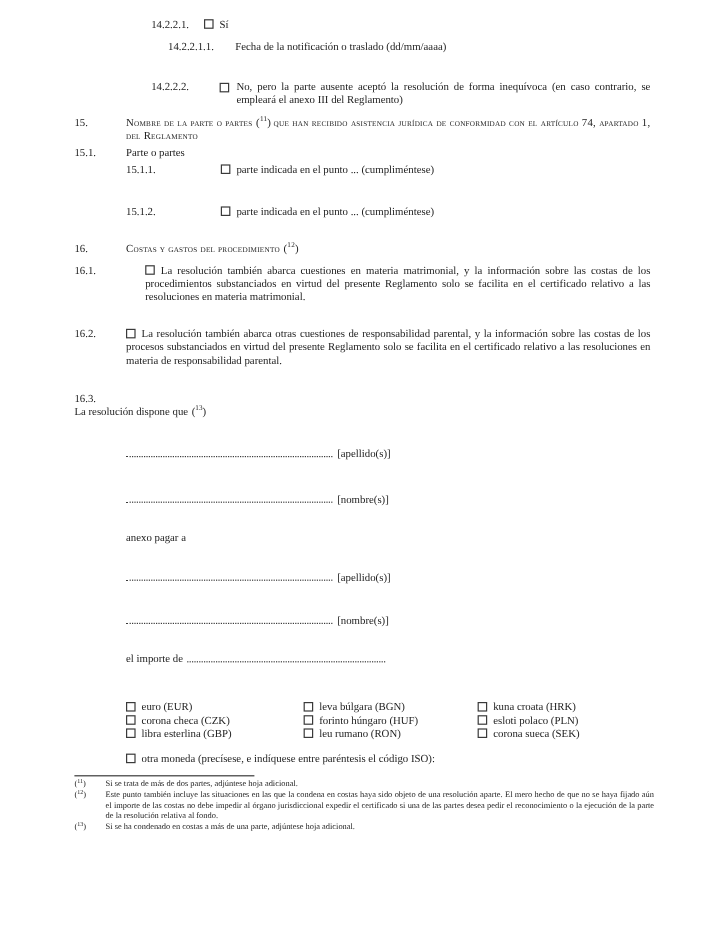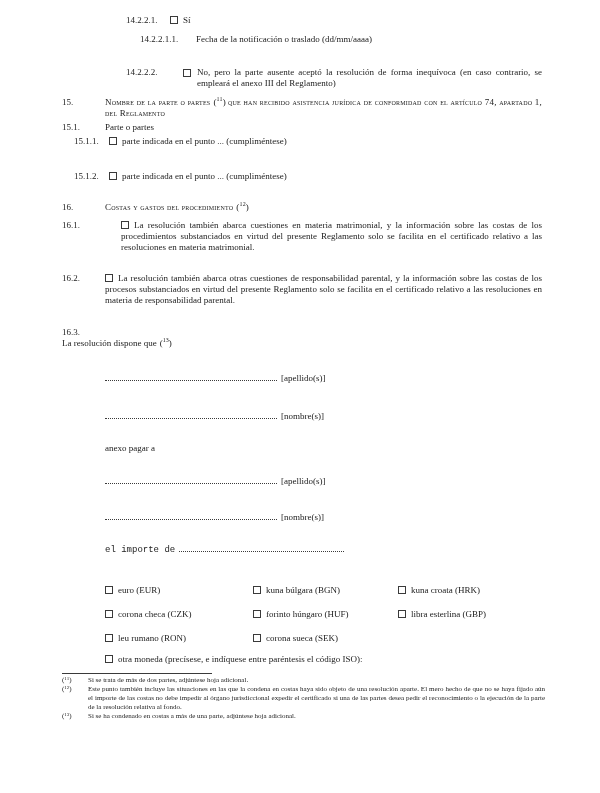--- a/index.html
+++ b/index.html
@@ -11,21 +11,21 @@
   }
   .doc{position:relative;width:600px;height:793px;box-sizing:border-box;padding-top:15px;overflow:hidden;}
 
   .row{display:flex;align-items:flex-start;}
   .num{flex:0 0 auto;white-space:nowrap;}
   .content{flex:1 1 auto;}
 
   
   .lvl-a{margin-left:62px;margin-right:58px;}
   .lvl-a .num{width:43px;}
-  .lvl-b{margin-left:74px;margin-right:58px;}
+  .lvl-b{margin-left:105px;margin-right:58px;gap:44px;}
   .lvl-b .num{width:35px;}
   .lvl-c{margin-left:126px;margin-right:58px;justify-content:flex-end;}
   .lvl-c .num{width:44px;}
   .lvl-c2{margin-left:126px;margin-right:58px;}
   .lvl-c2 .num{width:57px;}
   .lvl-d{margin-left:140px;margin-right:58px;}
   .lvl-d .num{width:56px;}
 
   .caps{font-variant:small-caps;letter-spacing:.2px;}
   .just{text-align:justify;}
@@ -40,35 +40,35 @@
 
   
   .dots{display:inline-block;height:9px;border-bottom:1px dotted #3a3a3a;vertical-align:baseline;}
   .dots-wide{width:172px;}
   .dots-amount{width:165px;margin-left:4px;}
   .field-label{margin-left:4px;}
 
   .fill-row{margin-left:105px;}
 
   
-  .cur-grid{margin-left:105px;display:grid;grid-template-columns:148px 145px auto;row-gap:13px;}
+  .cur-grid{margin-left:105px;display:grid;grid-template-columns:148px 145px auto;}
   .cur-cell{white-space:nowrap;}
 
   
   .fn-rule{margin-left:62px;margin-top:8px;width:150px;border-top:1px solid #3a3a3a;}
   .fnotes{margin-left:62px;margin-right:55px;margin-top:2px;font-size:7px;line-height:9px;}
   .fn{display:flex;align-items:flex-start;}
   .fn-ref{flex:0 0 26px;white-space:nowrap;}
   .fn-ref sup{font-size:5px;vertical-align:2.5px;}
   .fn-text{flex:1 1 auto;}
 
   
   .mt-26{margin-top:8px;} .mt-25{margin-top:25px;} .mt-24{margin-top:24px;}
   .mt-23{margin-top:23px;} .mt-22{margin-top:22px;} .mt-21{margin-top:21px;flex-direction:column;}
-  .mt-20{margin-top:20px;} .mt-19{margin-top:19px;font-family:Liberation Mono, monospace;} .mt-29{margin-top:29px;}
+  .mt-20{margin-top:20px;} .mt-19{margin-top:19px;} .mt-29{margin-top:29px;}
   .mt-10{margin-top:10px;} .mt-7{margin-top:7px;gap:16px;} .mt-3{margin-top:3px;}
 </style>
 </head>
 <body>
 
 <div class="doc">
 
   <div class="row lvl-c">
     <div class="num">14.2.2.1.</div>
     <div class="content">
@@ -156,24 +156,25 @@
   <div class="fill-row mt-23">
     <span class="dots dots-wide"></span><span class="field-label">[nombre(s)]</span>
   </div>
 
   <div class="fill-row mt-19">
     <span>el importe de</span><span class="dots dots-amount"></span>
   </div>
 
   <div class="cur-grid mt-29">
     <div class="cur-cell"><span class="cb"></span><span>euro (EUR)</span></div>
-    <div class="cur-cell"><span class="cb"></span><span>kuna búlgara (BGN)</span></div>
+    <div class="cur-cell"><span class="cb"></span><span>leva búlgara (BGN)</span></div>
     <div class="cur-cell"><span class="cb"></span><span>kuna croata (HRK)</span></div>
     <div class="cur-cell"><span class="cb"></span><span>corona checa (CZK)</span></div>
     <div class="cur-cell"><span class="cb"></span><span>forinto húngaro (HUF)</span></div>
+    <div class="cur-cell"><span class="cb"></span><span>esloti polaco (PLN)</span></div>
     <div class="cur-cell"><span class="cb"></span><span>libra esterlina (GBP)</span></div>
     <div class="cur-cell"><span class="cb"></span><span>leu rumano (RON)</span></div>
     <div class="cur-cell"><span class="cb"></span><span>corona sueca (SEK)</span></div>
   </div>
 
   <div class="fill-row mt-10">
     <span class="cb"></span><span>otra moneda (precísese, e indíquese entre paréntesis el código ISO):</span>
   </div>
 
   <div class="fn-rule"></div>

